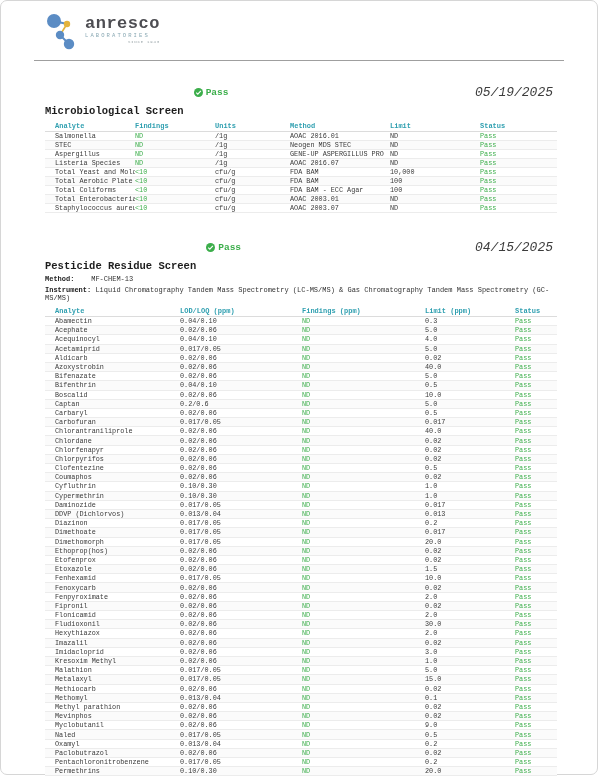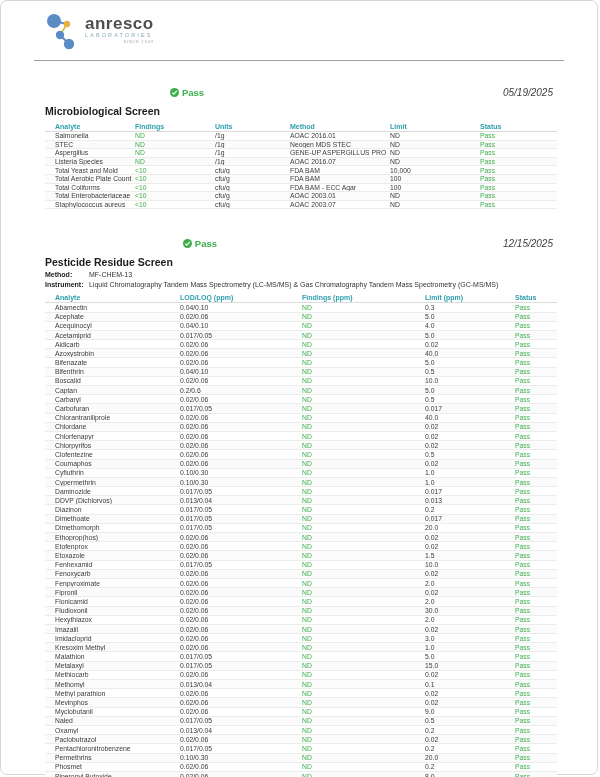--- a/index.html
+++ b/index.html
@@ -1,35 +1,35 @@
 <!DOCTYPE html>
 <html><head>
 <meta charset="utf-8">
 <style>
   html,body{margin:0;padding:0;background:#ffffff;}
   body{width:600px;height:777px;font-family:"Liberation Sans",sans-serif;color:#3a3a3a;overflow:hidden;}
-  .page{width:598px;height:775px;border:1px solid #d6d6d6;border-radius:7px;background:#fff;box-sizing:border-box;padding-top:9px;}
+  .page{width:598px;height:775px;border:1px solid #d6d6d6;border-radius:7px;background:#fff;box-sizing:border-box;padding-top:9px;font-family:Liberation Mono, monospace;}
 
   
   .header{display:flex;justify-content:space-between;align-items:flex-start;padding:2px 40px 0 44px;height:46px;}
   .logo{display:flex;align-items:flex-start;gap:4px;}
   .logo-text{display:flex;flex-direction:column;margin-top:4px;}
   .logo-name{font-size:17px;font-weight:700;color:#4d4d52;letter-spacing:.5px;line-height:15px;}
   .logo-sub{font-size:5.5px;color:#8aa9b4;letter-spacing:2.1px;margin-top:1px;}
   .logo-tag{font-size:4px;color:#9aa5a9;letter-spacing:.8px;text-align:right;margin-top:1px;}
   .doc-title{font-size:23px;font-weight:700;color:#4c79a9;margin-top:10px;}
   .rule{border:none;border-top:1px solid #9f9f9f;margin:2px 33px 0 33px;}
   .rule-light{border:none;border-top:1px solid #b5b5b5;margin:5px 33px 0 33px;}
 
   
   .section-head{display:flex;align-items:center;margin:6px 44px 0 44px;}
   .section-title{font-size:10.5px;font-weight:700;color:#1d1d1d;margin-top:38px;}
   .pass-badge{display:flex;align-items:center;margin-left:10px;gap:3px;}
   .pass-badge .label{font-size:9.5px;font-weight:700;color:#3cae4b;}
-  .section-date{margin-left:auto;font-size:10px;font-style:italic;color:#3d3d3d;}
+  .section-date{margin-left:auto;font-size:13px;font-style:italic;color:#3d3d3d;}
   .meta-line{margin:3px 44px 0 44px;font-size:7px;color:#333;}
   .meta-line .lbl{font-weight:700;color:#222;display:inline-block;min-width:42px;}
 
   
   table{border-collapse:collapse;table-layout:fixed;width:512px;margin:4px 44px 0 44px;}
   th{font-size:7px;font-weight:700;color:#2f9fb0;text-align:left;height:10px;border-bottom:1px solid #dcdcdc;padding:0;}
   td{font-size:6.8px;color:#3a3a3a;padding:0;border-bottom:1px solid #ececec;white-space:nowrap;overflow:hidden;}
   .micro td{height:7.6px;}
   .pest td{height:8.2px;}
   tbody tr:nth-child(even){background:#fbfbfb;}
@@ -199,21 +199,21 @@
 
   <div class="section-head" style="margin-top:9px;align-items:center;">
     <span class="section-title">Pesticide Residue Screen</span>
     <span class="pass-badge">
       <svg width="9" height="9" viewBox="0 0 10 10">
           <circle cx="5" cy="5" r="5" fill="#3cae4b"></circle>
           <path d="M2.5 5.2 L4.2 6.8 L7.6 3.2" stroke="#fff" stroke-width="1.3" fill="none"></path>
         </svg>
       <span class="label">Pass</span>
     </span>
-    <span class="section-date">12/15/2025</span>
+    <span class="section-date">04/15/2025</span>
   </div>
 
   <div class="meta-line">
     <span class="lbl">Method:</span>
     <span>MF-CHEM-13</span>
   </div>
   <div class="meta-line">
     <span class="lbl">Instrument:</span>
     <span>Liquid Chromatography Tandem Mass Spectrometry (LC-MS/MS) &amp; Gas Chromatography Tandem Mass Spectrometry (GC-MS/MS)</span>
   </div>

